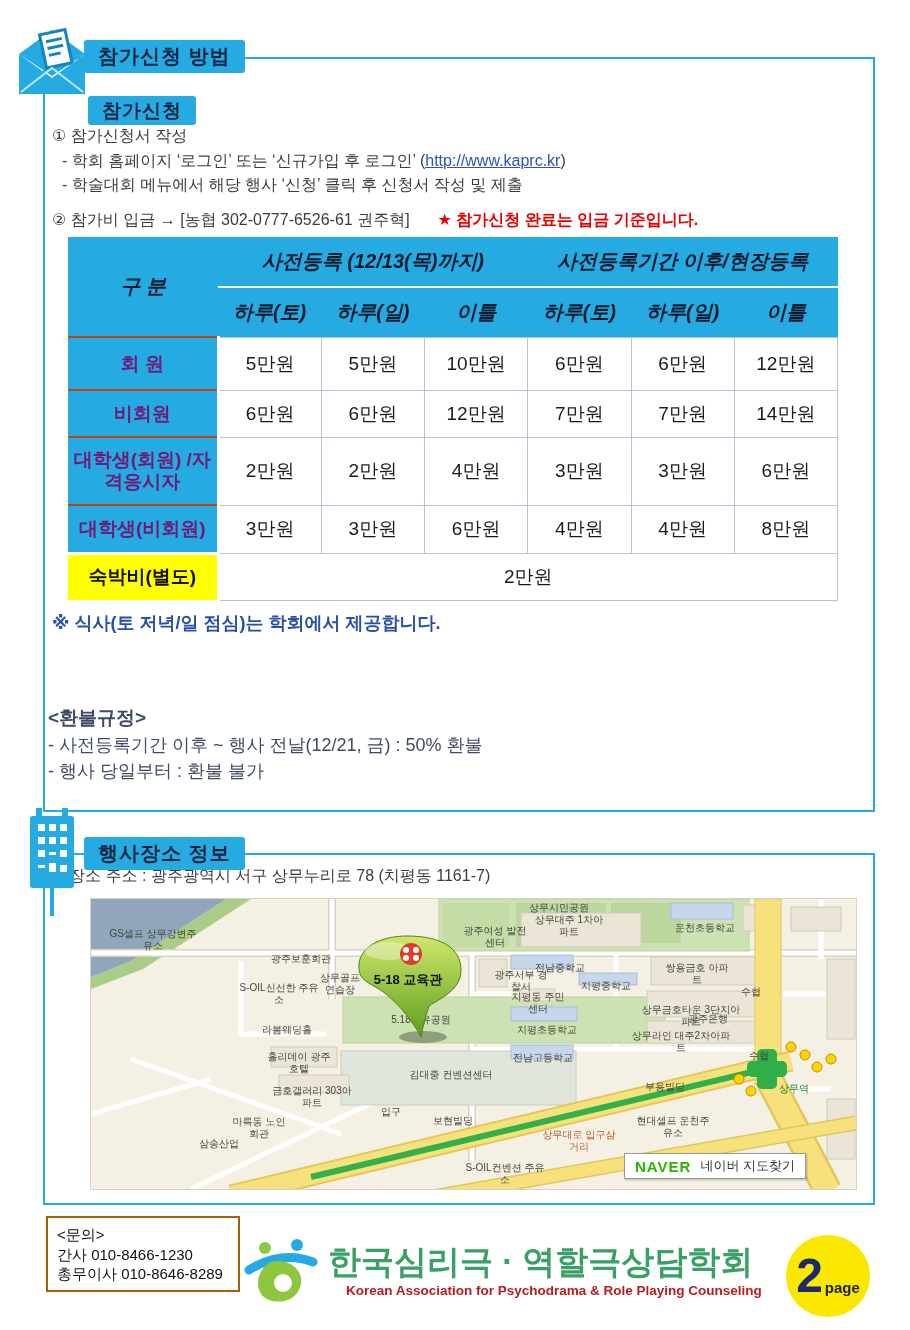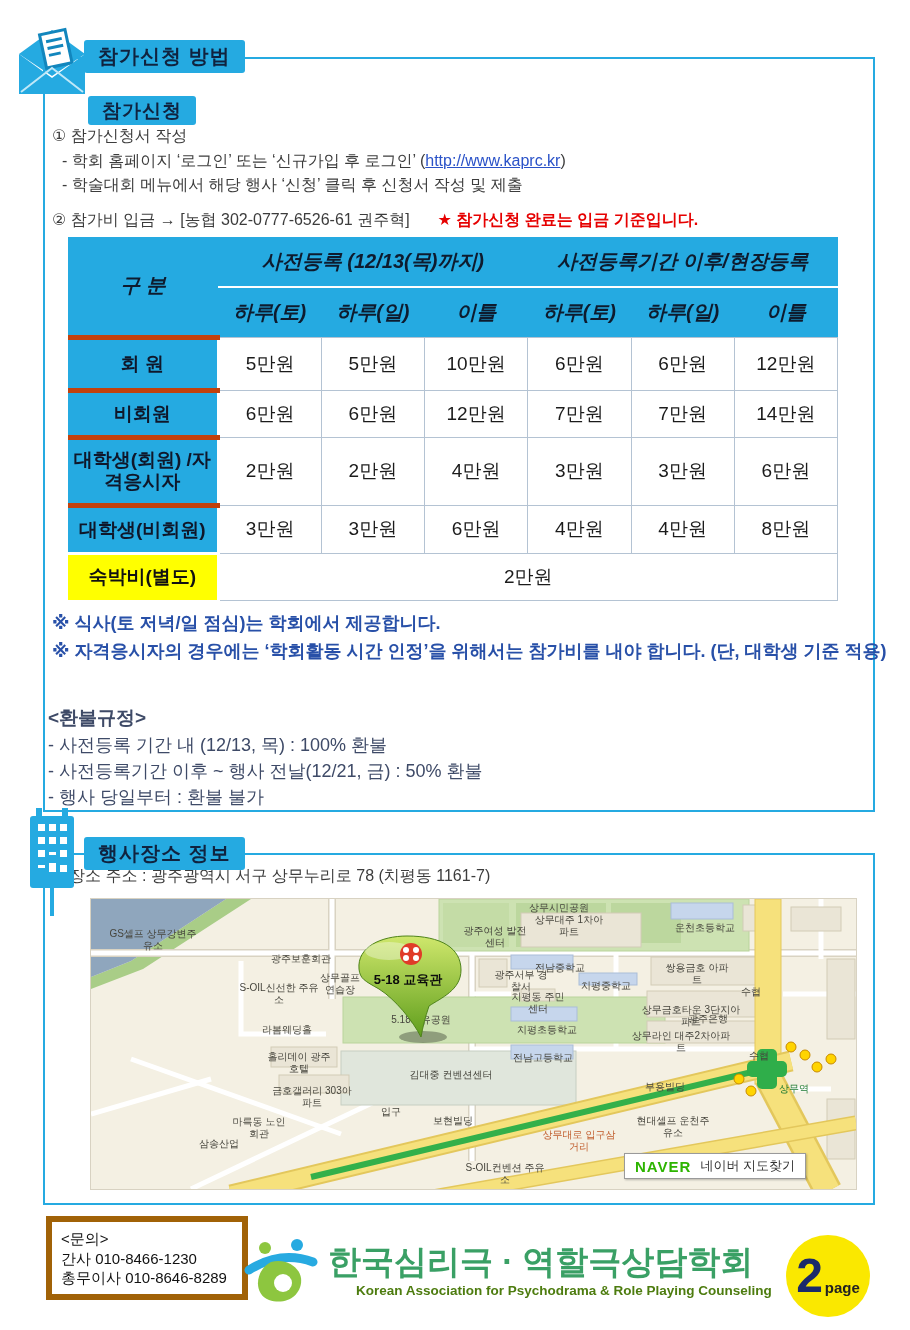--- a/index.html
+++ b/index.html
@@ -23,22 +23,22 @@
   
   .tline{position:absolute;font-size:16px;color:#3c3c3c;white-space:nowrap;}
   a.doc-link{color:#2a52c8;text-decoration:underline;}
   .warn{color:#e60000;font-weight:bold;margin-left:28px;}
   
   table.fee{position:absolute;left:68px;top:237px;width:770px;border-collapse:collapse;
             table-layout:fixed;}
   table.fee td{text-align:center;vertical-align:middle;padding:0;}
   .hd{background:#25aae1;font-weight:bold;color:#0e1b2e;font-size:20px;font-style:italic;}
   .hd.grp{border-bottom:2px solid #fff;}
-  .lblc{background:#25aae1;font-weight:bold;color:#0f172a;font-size:19px;
-        border-top:5px solid #c2410c;border-right:3px solid #fff;line-height:1.15;}
+  .lblc{background:#25aae1;font-weight:bold;color:#701a75;font-size:19px;
+        border-top:2px solid #c2410c;border-right:3px solid #fff;line-height:1.15;}
   .valc{background:#fff;border:1px solid #b4c3d3;font-size:19px;color:#1b1b1b;}
   .ylwc{background:#ffff00;font-weight:bold;color:#111;font-size:19px;
         border-top:3px solid #fff;border-right:3px solid #fff;}
   
   .notes{position:absolute;left:52px;top:610px;font-size:18px;font-weight:600;
          color:#2850a8;line-height:1.55;}
   .refund{position:absolute;left:48px;top:704px;font-size:18px;color:#3e4a67;line-height:1.45;}
   .refund .rt{font-weight:bold;font-size:19px;}
   
   #map{position:absolute;left:90px;top:898px;width:765px;height:290px;background:#f4f0e3;
@@ -47,26 +47,26 @@
              color:#46453d;text-align:center;white-space:nowrap;z-index:4;}
   .map-label.wrap{white-space:normal;}
   #pin-label{position:absolute;left:258px;top:72px;width:118px;text-align:center;
              font-size:13px;font-weight:bold;color:#0c0c0c;z-index:6;}
   #naver-box{position:absolute;left:533px;top:254px;background:#fff;border:1px solid #9a9a9a;
              box-shadow:1px 1px 2px rgba(0,0,0,.25);padding:3px 10px;z-index:7;
              display:flex;align-items:center;gap:9px;}
   #naver-brand{color:#2db400;font-weight:bold;font-size:15px;letter-spacing:1px;}
   #naver-text{color:#333;font-size:13px;}
   
-  #contact{position:absolute;left:46px;top:1216px;width:172px;height:58px;border:6px solid #a16207;
+  #contact{position:absolute;left:46px;top:1216px;width:172px;height:58px;border:2px solid #a16207;
            padding:7px 9px;font-size:15px;color:#111;line-height:1.3;}
   #org-logo{position:absolute;left:243px;top:1236px;}
   #org-kr{position:absolute;left:328px;top:1240px;font-size:33px;font-weight:bold;color:#3aa065;
           letter-spacing:0px;white-space:nowrap;}
-  #org-en{position:absolute;left:340px;top:1283px;font-size:13.5px;font-weight:bold;color:#4d7c0f;
+  #org-en{position:absolute;left:330px;top:1283px;font-size:13.5px;font-weight:bold;color:#b91c1c;
           white-space:nowrap;padding-left:16px;}
   #pagebadge{position:absolute;left:786px;top:1235px;width:84px;height:82px;border-radius:50%;
              background:#fae800;display:flex;align-items:center;justify-content:center;}
   #pagenum{font-size:48px;font-weight:bold;color:#1b2a6b;line-height:1;}
   #pagelbl{font-size:15px;color:#222;font-weight:bold;margin:22px 0 0 2px;}
 </style>
 </head>
 <body>
 
 <div id="box1" class="secbox"></div>
@@ -158,26 +158,24 @@
   </tr>
   <tr style="height:47px">
     <td class="ylwc">숙박비(별도)</td>
     <td class="valc" colspan="6">2만원</td>
   </tr>
 </tbody>
   </table>
 
 <div class="notes">
   <div>※ 식사(토 저녁/일 점심)는 학회에서 제공합니다.</div>
-  <div>※ 자격응시자의 경우에는 ‘학회활동 시간 인정’을 위해서는 참가비를 내야 합니다. (단, 대학생 기준 적용)</div>
 </div>
 
 <div class="refund">
   <div class="rt">&lt;환불규정&gt;</div>
-  <div>- 사전등록 기간 내 (12/13, 목) : 100% 환불</div>
   <div>- 사전등록기간 이후 ~ 행사 전날(12/21, 금) : 50% 환불</div>
   <div>- 행사 당일부터 : 환불 불가</div>
 </div>
 
 <div id="box2" class="secbox"></div>
 
 <svg id="bldg-ic" class="abs" width="58" height="112" viewBox="0 0 58 112">
   <rect x="12" y="4" width="6" height="10" fill="#25aae1"></rect>
   <rect x="38" y="4" width="6" height="10" fill="#25aae1"></rect>
   <rect x="6" y="12" width="44" height="72" rx="3" fill="#25aae1"></rect>

